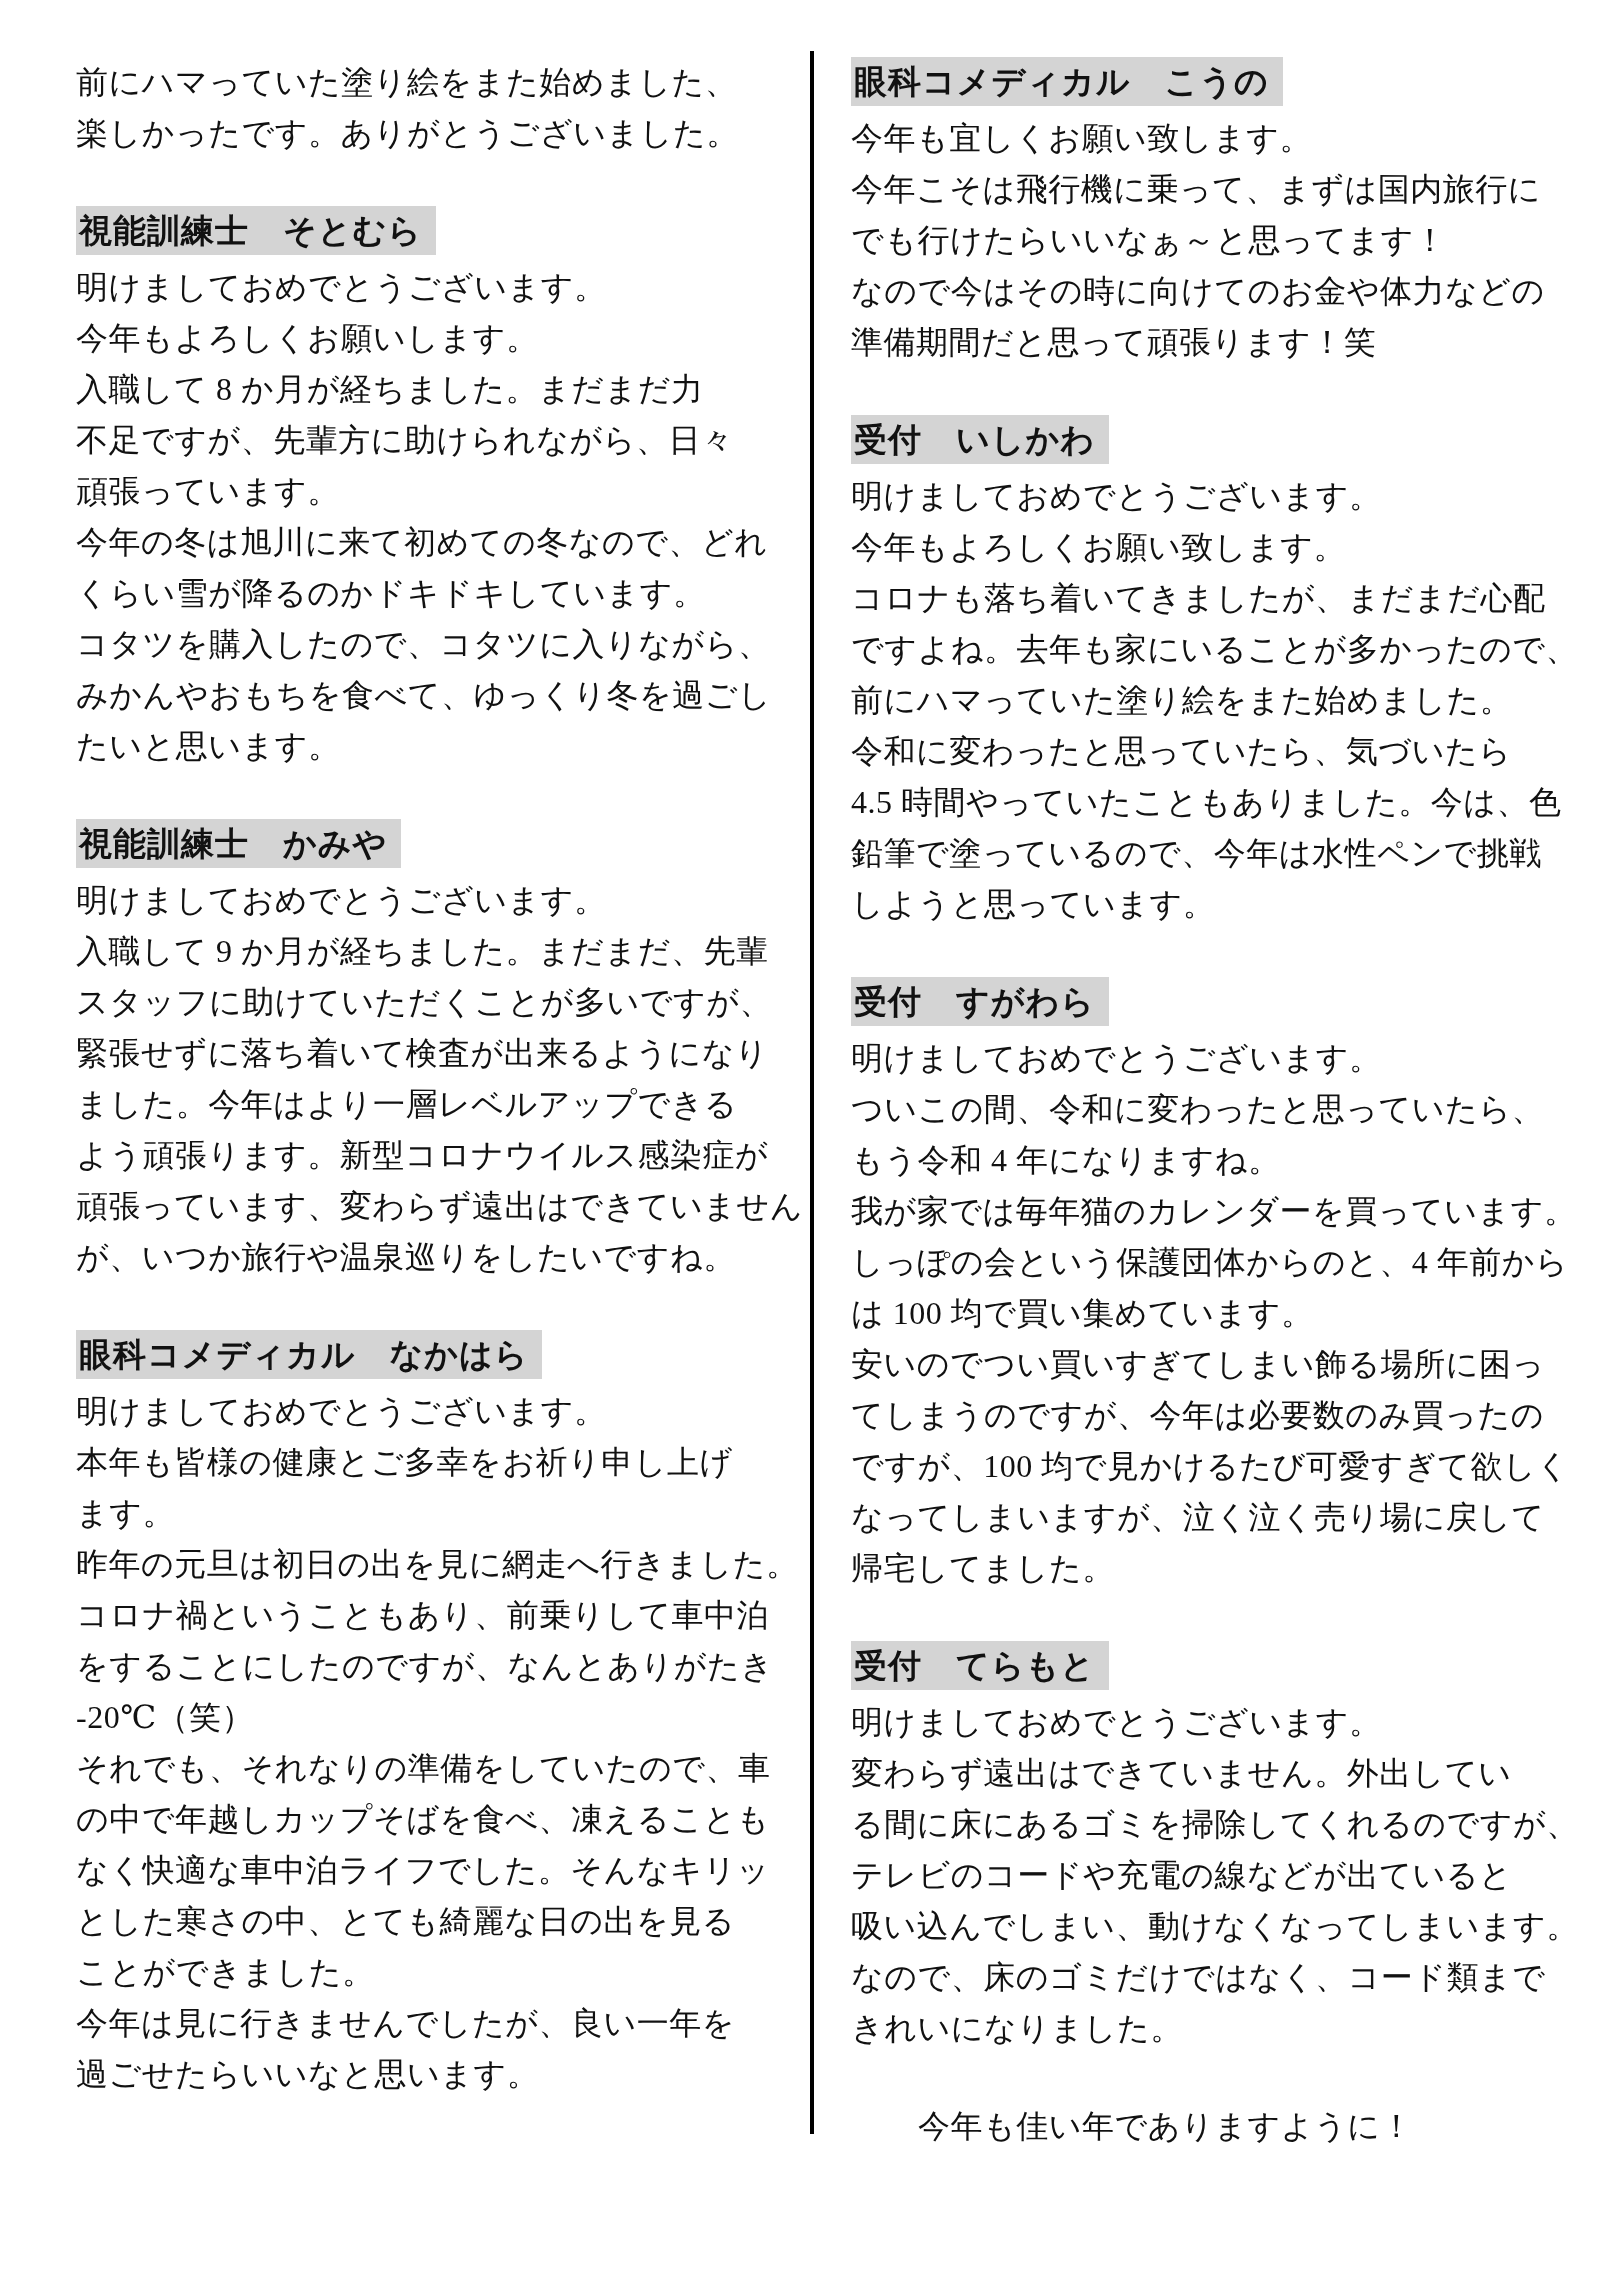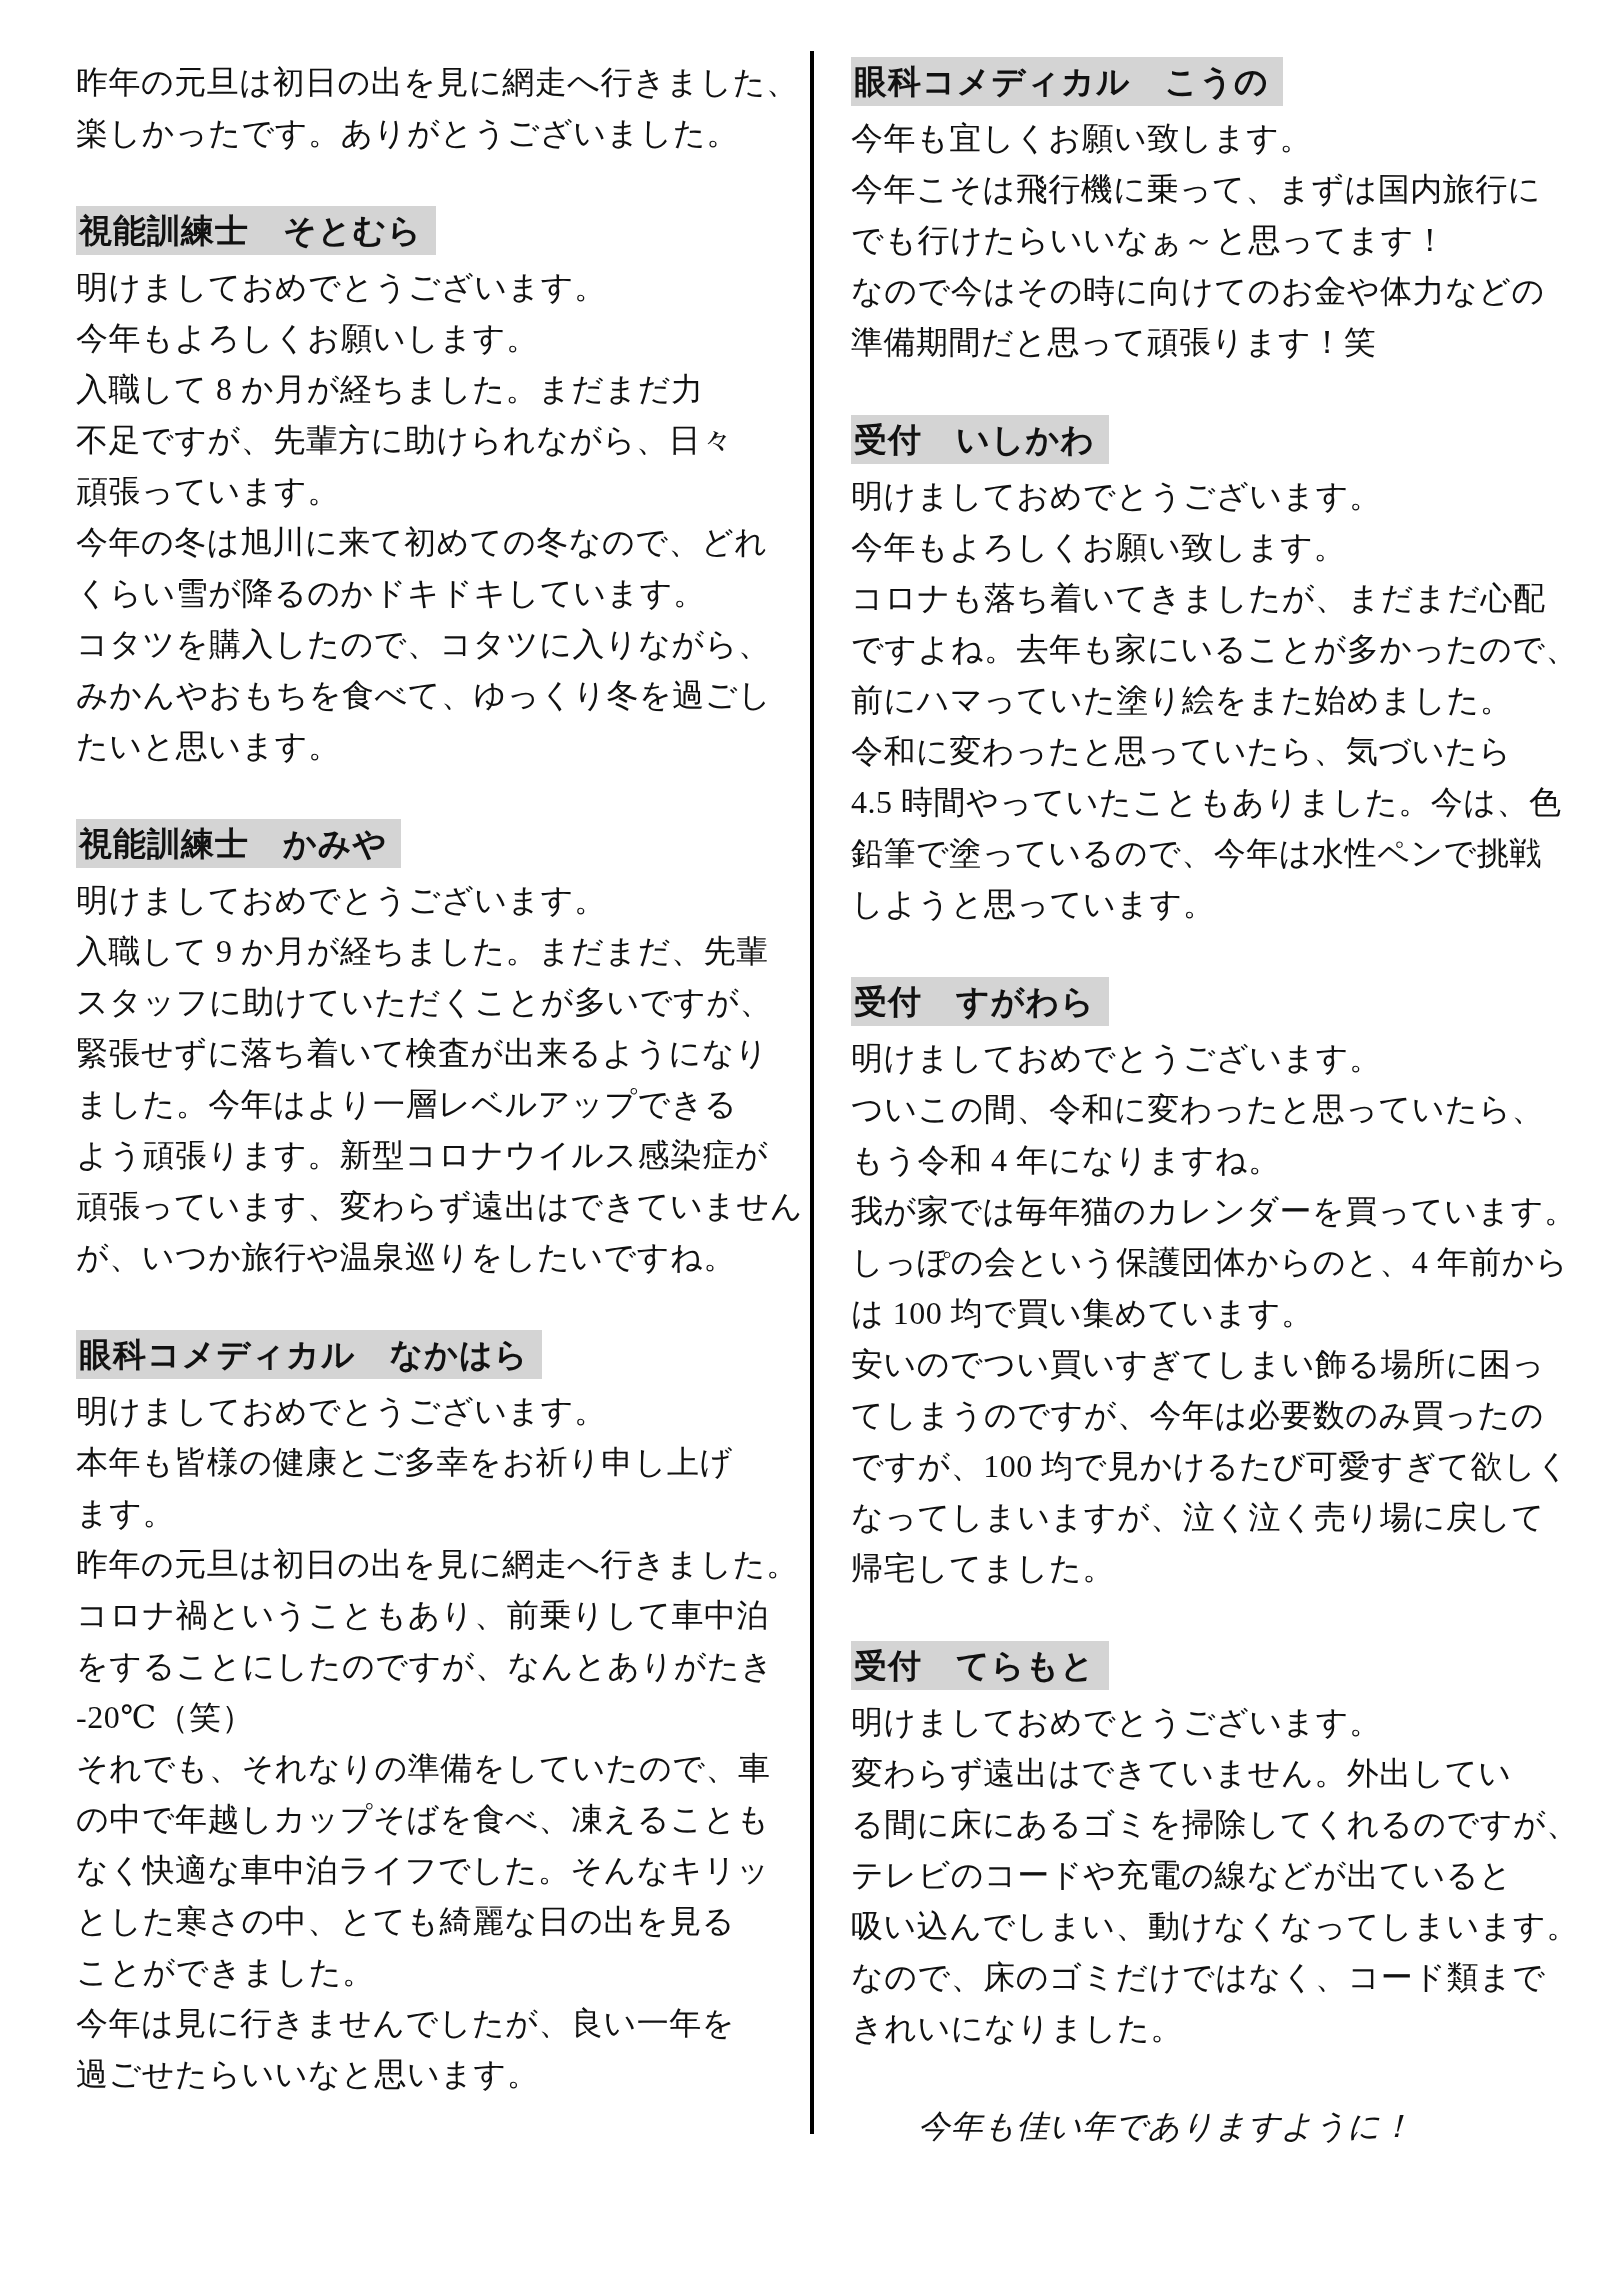--- a/index.html
+++ b/index.html
@@ -47,30 +47,29 @@
     background: var(--highlight-color, #d4d4d4);
     font-family: "Liberation Sans", "DejaVu Sans", sans-serif;
     font-weight: 700;
     font-size: 33px;
     line-height: 47px;
     padding: 1px 13.7px 1px 2.9px;
     letter-spacing: 1px;
   }
   .closing .closing-text {
     padding-left: 67px;
-    font-style: italic;
   }
 </style>
 </head>
 <body>
 
 <div class="page" style="--page-bg: #ffffff; --text-color: #111111; --divider-color: #000000; --highlight-color: #d4d4d4;">
   <div class="column column-left">
       <div class="block paragraph">
-        <div class="line">昨年の元旦は初日の出を見に網走へ行きました、</div>
+        <div class="line">前にハマっていた塗り絵をまた始めました、</div>
         <div class="line">楽しかったです。ありがとうございました。</div>
       </div>
       <div class="block section">
         <div class="header-line"><span class="highlight">視能訓練士　そとむら</span></div>
         <div class="line">明けましておめでとうございます。</div>
         <div class="line">今年もよろしくお願いします。</div>
         <div class="line">入職して 8 か月が経ちました。まだまだ力</div>
         <div class="line">不足ですが、先輩方に助けられながら、日々</div>
         <div class="line">頑張っています。</div>
         <div class="line">今年の冬は旭川に来て初めての冬なので、どれ</div>

